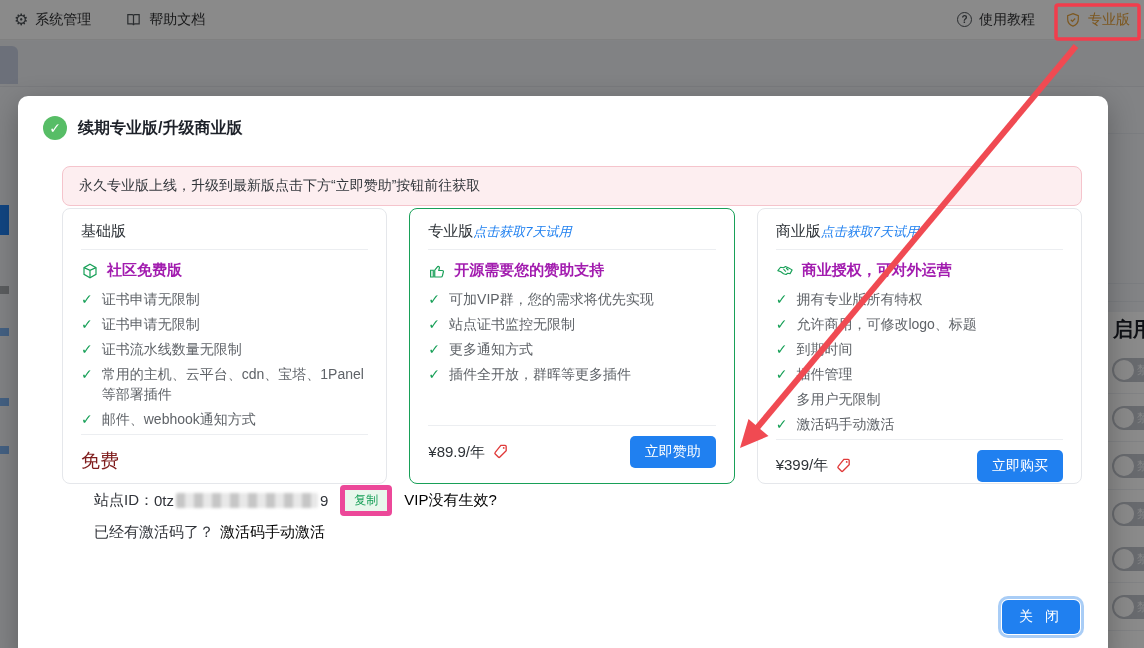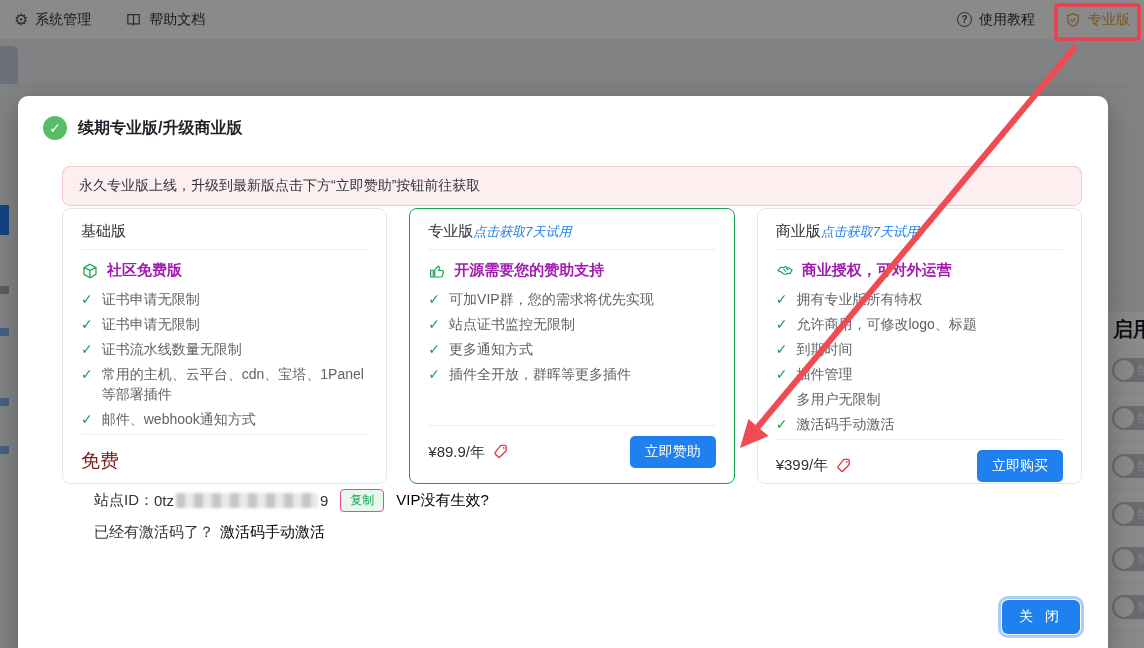--- a/index.html
+++ b/index.html
@@ -50,21 +50,21 @@
   .card-foot { margin-top:auto; border-top:1px solid #eceef1; padding-top:10px; display:flex; justify-content:space-between; align-items:center; min-height:42px; }
   .free-label { color:#7f1d1d; font-size:19px; }
   .price { font-size:15px; color:#2e3338; display:flex; align-items:center; gap:7px; }
   .buy-btn { background:#2080f0; color:#fff; border:none; border-radius:5px; padding:7px 15px; font-size:14px; cursor:pointer; font-family:inherit; }
 
   .info-rows { position:absolute; left:44px; top:394px; font-size:15px; color:#303339;margin-left:32px; }
   .info-row { margin-bottom:11px; display:flex; align-items:center; height:21px; }
   .blur-id { display:inline-block; width:142px; height:15px; margin:0 2px; border-radius:2px;
     background-image:repeating-linear-gradient(90deg,#c6c6c6 0 9px,#e8e8e8 9px 18px),repeating-linear-gradient(0deg,rgba(255,255,255,.45) 0 5px,rgba(120,120,120,.25) 5px 10px);
     filter:blur(1.6px); }
-  .copy-pill { font-size:12px; color:#18a058; background:#e8f7ec; border:1px solid #ec4899; border-radius:4px; padding:2px 9px; margin:0 12px; cursor:pointer; }
+  .copy-pill { font-size:12px; color:#18a058; background:#e8f7ec; border:5px solid #ec4899; border-radius:4px; padding:2px 9px; margin:0 12px; cursor:pointer; }
   .blue-link { color:#000000; cursor:pointer; }
   .ml { margin-left:14px; }
   .close-btn { position:absolute; right:28px; top:504px; background:#2080f0; color:#fff; border:none; border-radius:6px; padding:8px 17px; font-size:14px; cursor:pointer; font-family:inherit; letter-spacing:4px; box-shadow:0 0 0 1px #fff,0 0 0 4px #a9cdf6; }
 
   
   .annotation { position:absolute; inset:0; z-index:30; pointer-events:none; }
   svg.icon { display:block; }
 </style>
 </head>
 <body>

